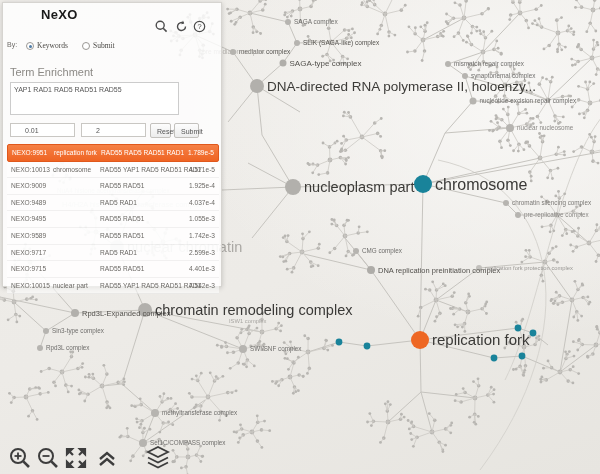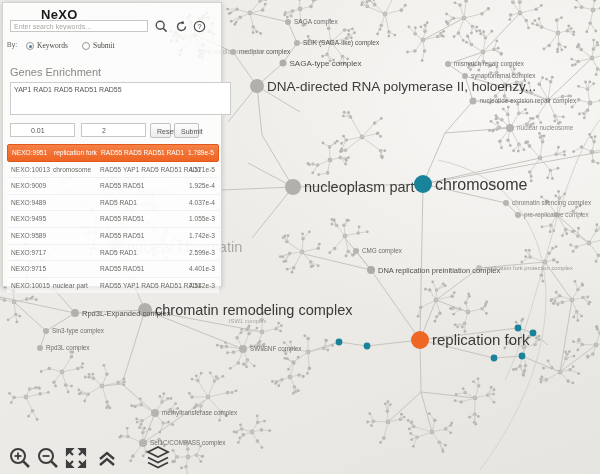--- a/index.html
+++ b/index.html
@@ -17,24 +17,24 @@
   .p-title{position:absolute;left:9px;top:4px;font-size:13px;font-weight:bold;color:#1a1a1a;letter-spacing:0.3px;padding-left:29px;}
   .search-input{position:absolute;left:7px;top:17px;width:138px;height:12px;border:1px solid #c9c7c3;
     background:#fff;font-size:7px;color:#555;padding:0 3px;box-sizing:border-box;font-family:"Liberation Sans",sans-serif;}
   .search-input::placeholder{color:#a9a7a3;}
   .icon-btn{position:absolute;top:16px;width:15px;height:15px;cursor:pointer;}
   .by-label{position:absolute;left:4px;top:38px;font-size:7px;color:#6d6b67;}
   .radio{position:absolute;top:39px;width:8px;height:8px;border:1px solid #9a9894;border-radius:50%;background:#fff;box-sizing:border-box;}
   .radio.checked::after{content:"";position:absolute;left:1.5px;top:1.5px;width:3px;height:3px;border-radius:50%;background:#4d7ba6;}
   .radio-label{position:absolute;top:38px;font-size:7.5px;color:#4c4a46;font-family:Liberation Serif, serif;}
   .section-title{position:absolute;left:7px;top:63px;font-size:11px;color:#8b8985;}
-  .query-box{position:absolute;left:7px;top:79px;width:221px;height:33px;border:1px solid #ccc;background:#fff;
+  .query-box{position:absolute;left:7px;top:79px;width:169px;height:33px;border:1px solid #ccc;background:#fff;
     font-size:7px;color:#555;padding:3px;box-sizing:border-box;resize:none;font-family:"Liberation Sans",sans-serif;}
   .num-input{position:absolute;top:120px;height:14px;border:1px solid #c9c7c3;background:#fff;font-size:7px;color:#555;
-    padding:0 20px;box-sizing:border-box;font-family:"Liberation Sans",sans-serif;}
+    padding:0 14px;box-sizing:border-box;font-family:"Liberation Sans",sans-serif;}
   .btn{position:absolute;top:120px;height:15px;border:1px solid #c3c1bd;background:linear-gradient(#fdfdfd,#ececec);
     font-size:7px;color:#555;border-radius:2px;text-align:center;line-height:13px;cursor:pointer;box-sizing:border-box;}
 
   
   #results{position:absolute;left:4px;top:141px;width:212px;}
   .trow{position:relative;height:15.6px;border-bottom:1px solid rgba(0,0,0,0.05);
     background:rgba(255,255,255,0.55);cursor:pointer;font-size:6.6px;color:#6b6965;}
   .trow span{position:absolute;top:4px;white-space:nowrap;}
   .c-id{left:4px;}
   .c-term{left:46px;}
@@ -2168,21 +2168,20 @@
         <text x="199" y="54" font-size="6.5" fill="#b4b2ae" font-family="Liberation Sans, sans-serif">core mediator complex</text>
         <text x="57" y="193" font-size="6.3" fill="#c9c7c3" font-family="Liberation Sans, sans-serif">NuA4 histone acetyltransferase complex</text>
         <text x="62" y="207" font-size="7.5" fill="#c1bfbb" font-family="Liberation Sans, sans-serif">H4/H2A histone acetyltransferase complex</text>
         <text x="229" y="323" font-size="5.8" fill="#a8a6a2" font-family="Liberation Sans, sans-serif">ISW1 complex</text>
       </g>
     </svg>
 
   <div id="panel">
     <div class="p-title">NeXO</div>
 
-    <input class="search-input" type="text" placeholder="Enter search keywords..." style="">
 
     <span class="icon-btn" style="left:151px">
       <svg width="15" height="15" viewBox="0 0 15 15">
           <circle cx="6.2" cy="6.2" r="4" fill="none" stroke="#4c4c4c" stroke-width="1.4"></circle>
           <line x1="9.2" y1="9.2" x2="12.6" y2="12.6" stroke="#4c4c4c" stroke-width="1.6"></line>
         </svg>
     </span>
     <span class="icon-btn" style="left:171px">
       <svg width="15" height="15" viewBox="0 0 15 15">
           <path d="M 11.5 7.5 A 4 4 0 1 1 9.5 4.1" fill="none" stroke="#4c4c4c" stroke-width="1.4"></path>
@@ -2195,21 +2194,21 @@
           <text x="7.5" y="10.3" text-anchor="middle" font-size="7.5" fill="#4c4c4c" font-family="Liberation Sans, sans-serif">?</text>
         </svg>
     </span>
 
     <span class="by-label">By:</span>
     <span class="radio checked" style="left:23px" id="radio-keywords"></span>
     <span class="radio-label" style="left:34px">Keywords</span>
     <span class="radio" style="left:79px" id="radio-genes"></span>
     <span class="radio-label" style="left:90px">Submit</span>
 
-    <div class="section-title">Genes Enrichment</div>
+    <div class="section-title">Term Enrichment</div>
 
     <textarea class="query-box" style="">YAP1 RAD1 RAD5 RAD51 RAD55</textarea>
 
     <input class="num-input" style="left: 7px; width: 65px;" value="0.01">
     <input class="num-input" style="left: 78px; width: 65px;" value="2">
     <button class="btn" style="left:147px;width:21px">Reset</button>
     <button class="btn" style="left:171px;width:25px">Submit</button>
 
     <div id="results">
         <div class="trow hl">

